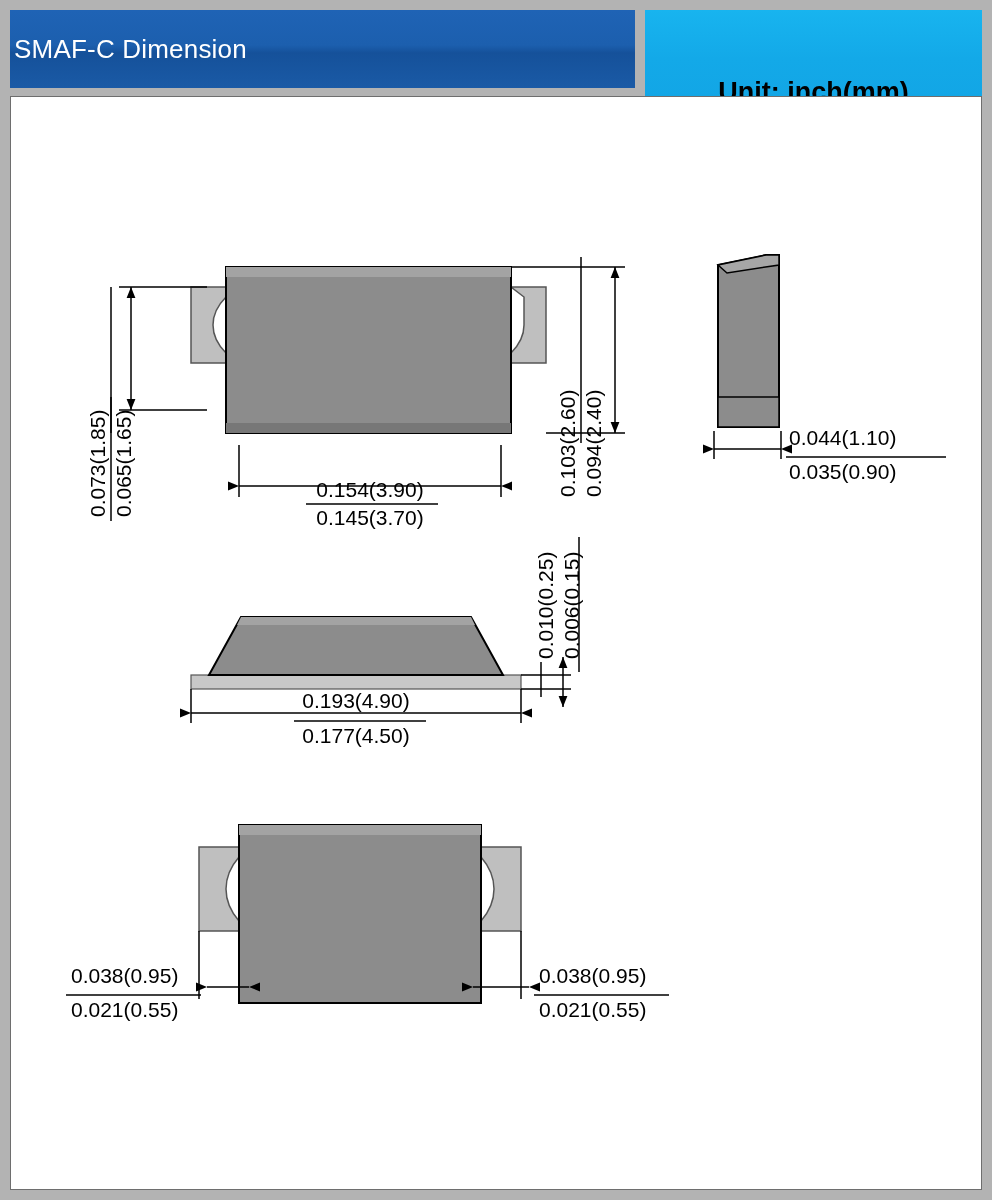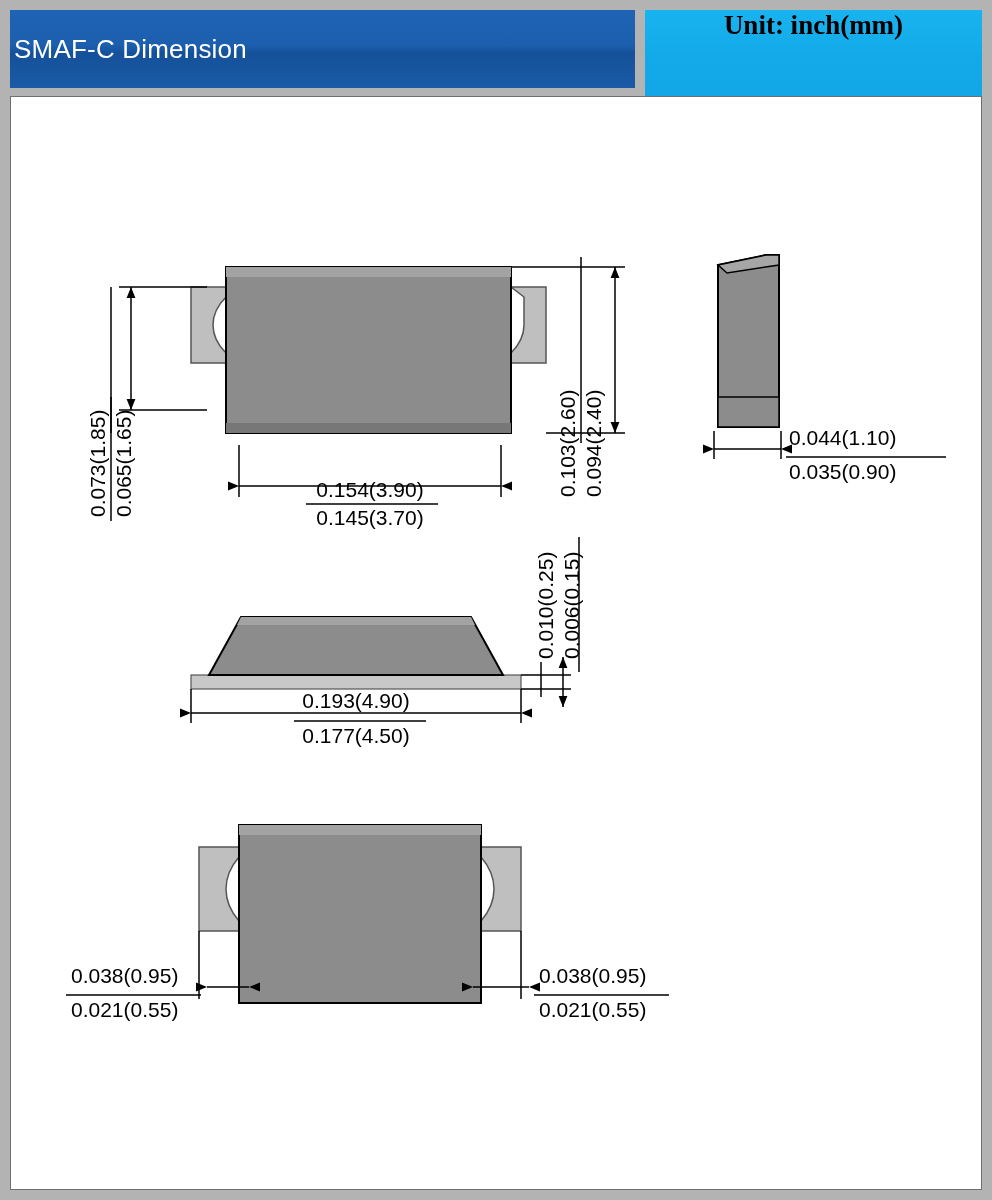--- a/index.html
+++ b/index.html
@@ -51,23 +51,22 @@
   }
   .unit-box {
     position: absolute;
     left: 635px;
     top: 0;
     width: 337px;
     height: 98px;
     background: linear-gradient(to bottom, #18b4ef 0%, #13a9e8 50%, #12a5e5 100%);
     box-sizing: border-box;
     display: flex;
-    align-items: flex-start;
+    align-items: flex-end;
     justify-content: center;
-    font-family: Liberation Serif, serif;
   }
   .unit-text {
     color: #000000;
     font-size: 27px;
     font-weight: bold;
     white-space: nowrap;
   }
   
   .canvas {
     position: absolute;

